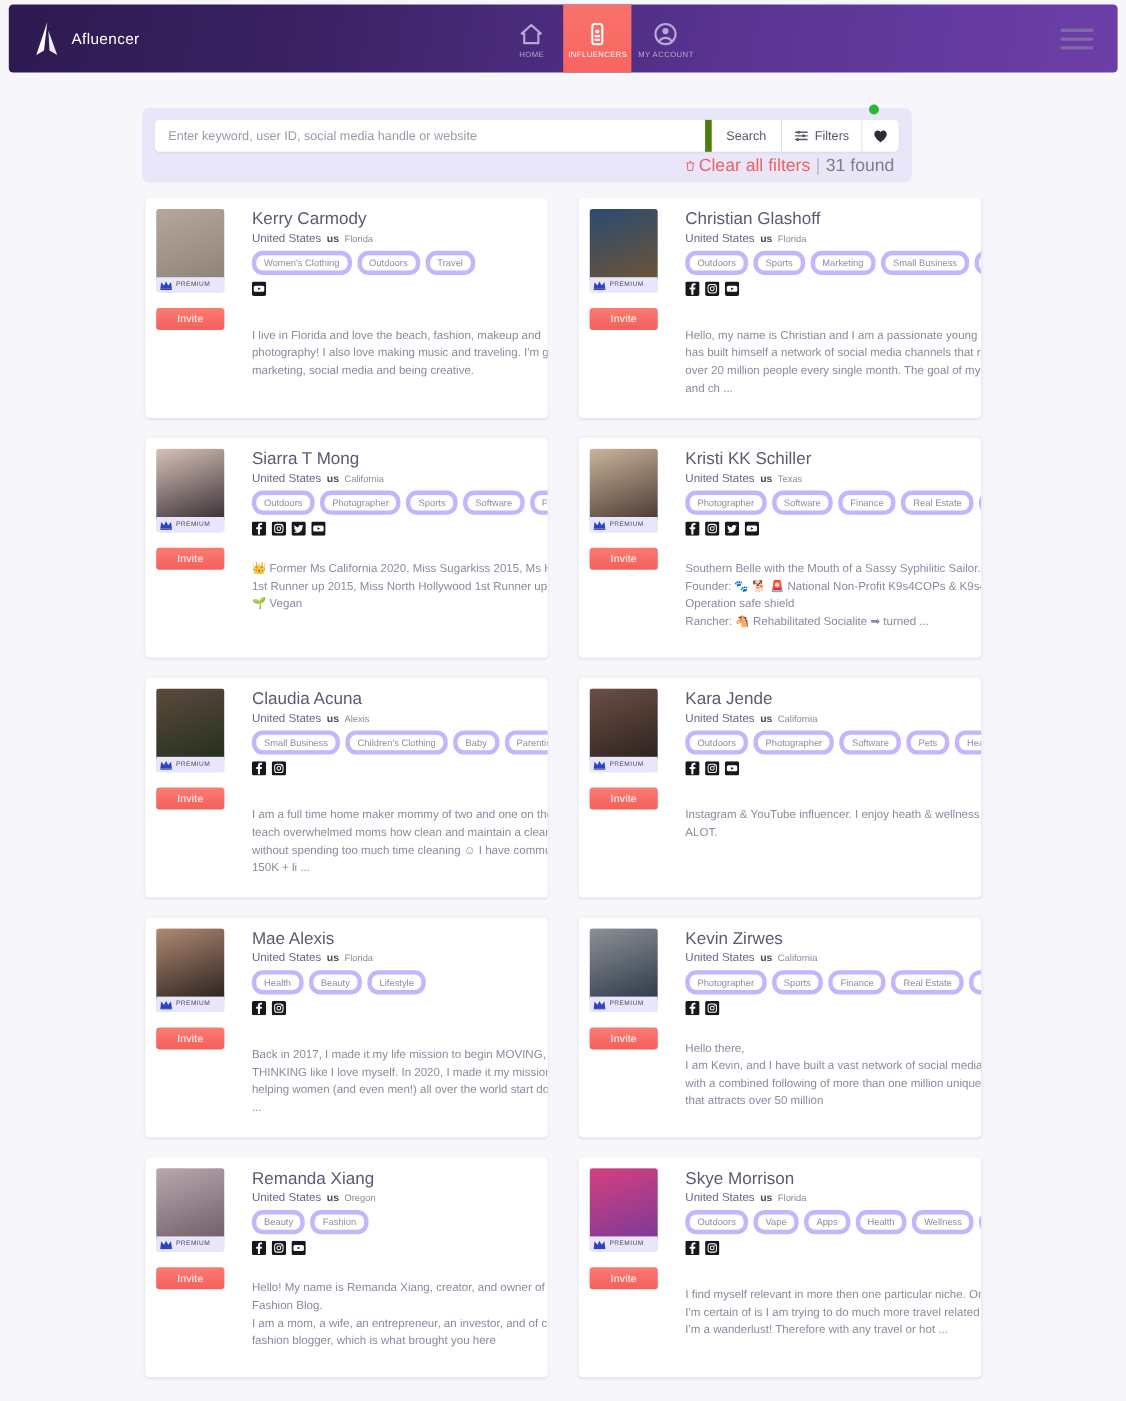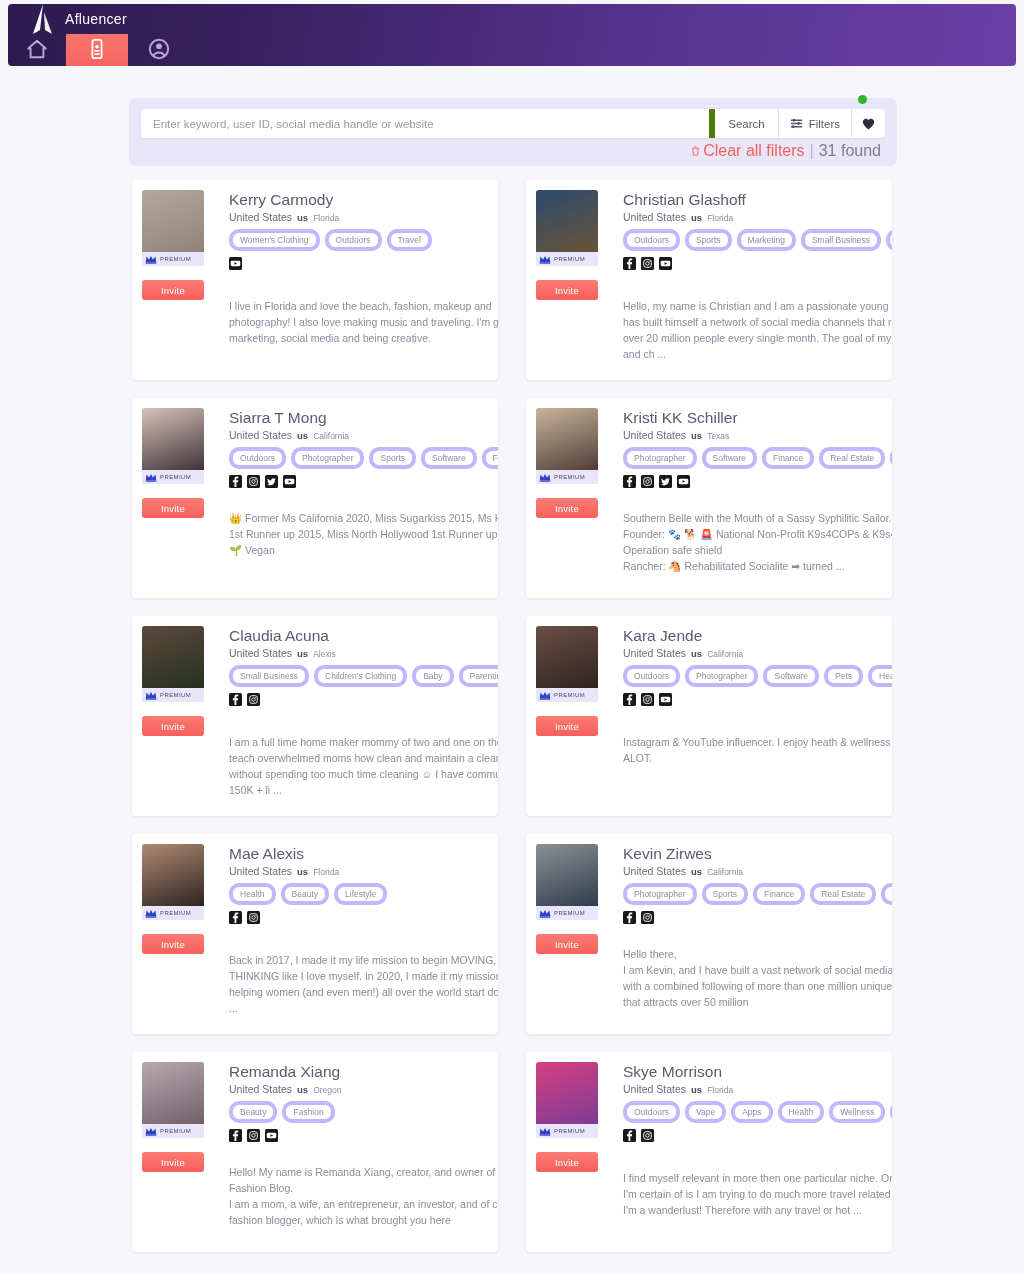--- a/index.html
+++ b/index.html
@@ -14,21 +14,20 @@
   
   .navbar {
     position: relative;
     height: 62px;
     margin: 4px 8px 0 8px;
     border-radius: 4px;
     background: linear-gradient(100deg, #2d1a4f 0%, #3b2264 28%, #5b3594 68%, #6c3fa8 100%);
     display: flex;
     align-items: stretch;
     overflow: hidden;
-    flex-direction: column;
   }
   .brand {
     display: flex;
     align-items: center;
     gap: 9px;
     padding-left: 22px;
     flex: 0 0 auto;
   }
   .brand-logo { width: 26px; height: 30px; display: block; }
   .brand-name {
@@ -58,21 +57,21 @@
   .hamburger { width: 30px; cursor: pointer; }
   .hamburger span {
     display: block; height: 3px; border-radius: 2px;
     background: #7f6aa8; margin: 5px 0;
   }
 
   
   .search-wrap {
     position: absolute;
     left: 129px; top: 98px;
-    width: 768px;
+    width: 700px;
   }
   .search-panel {
     background: #e9e6fa;
     border-radius: 7px;
     padding: 11px 12px 6px 12px;
   }
   .search-row {
     display: flex;
     align-items: stretch;
     background: #ffffff;

